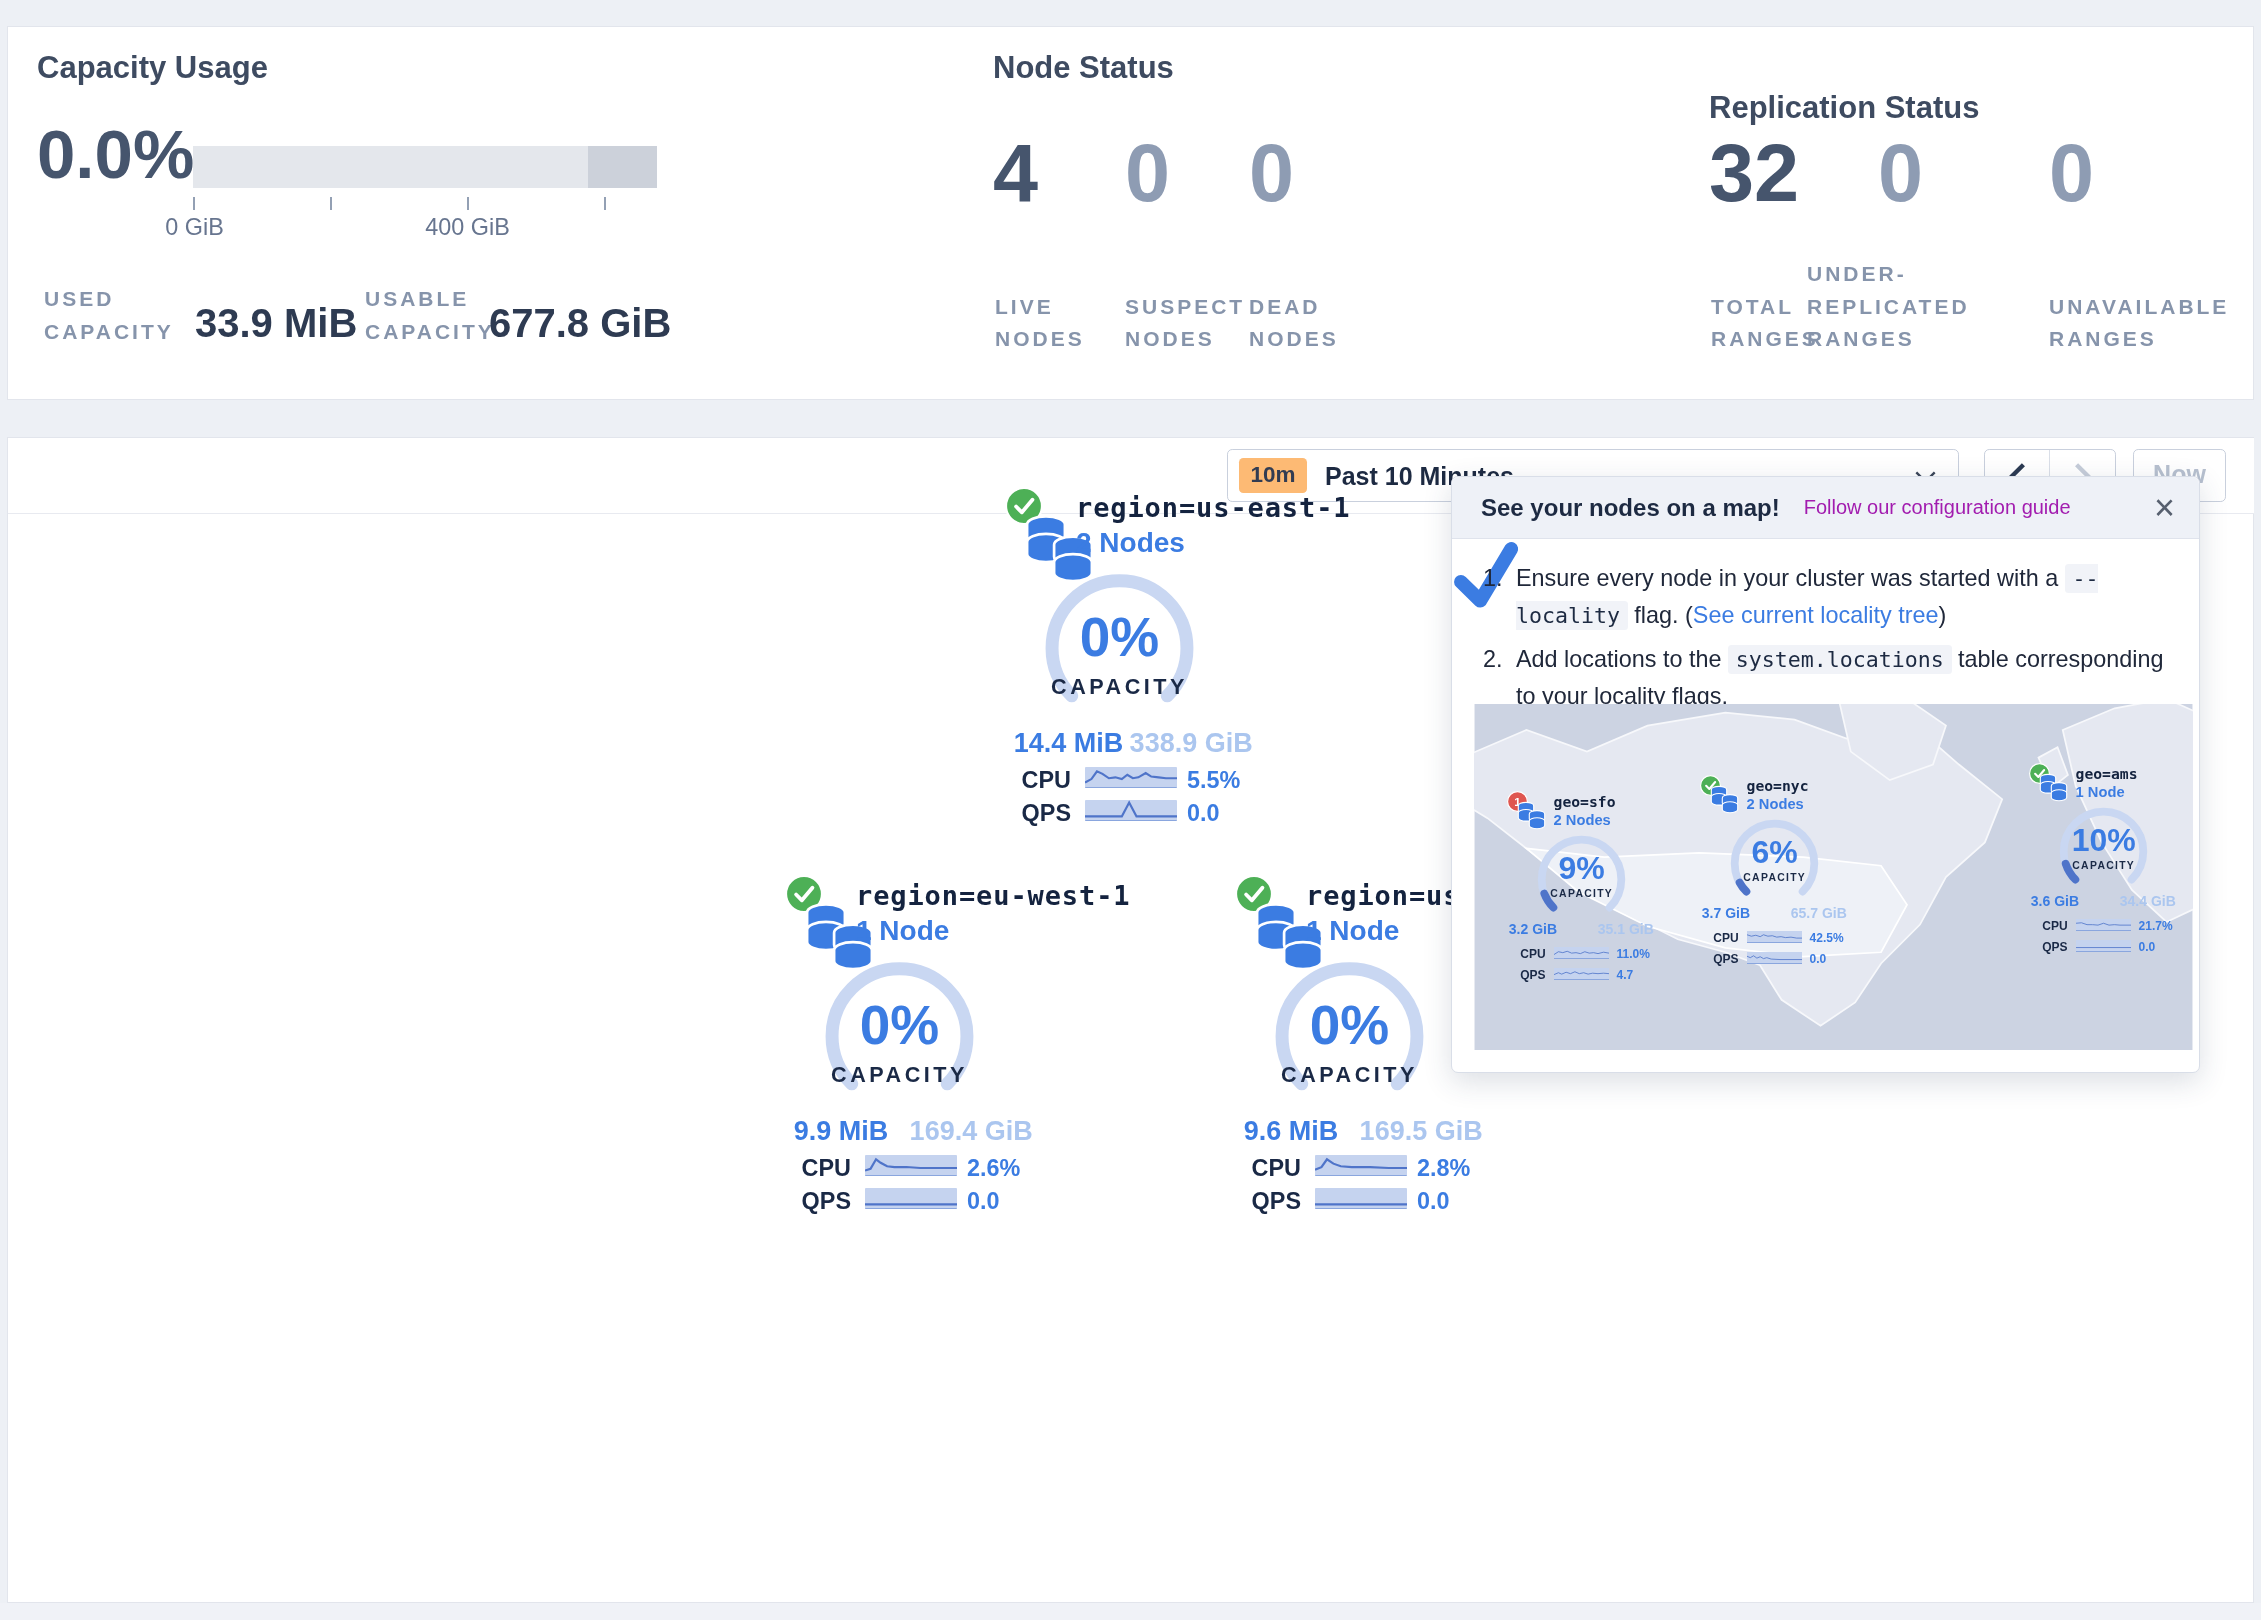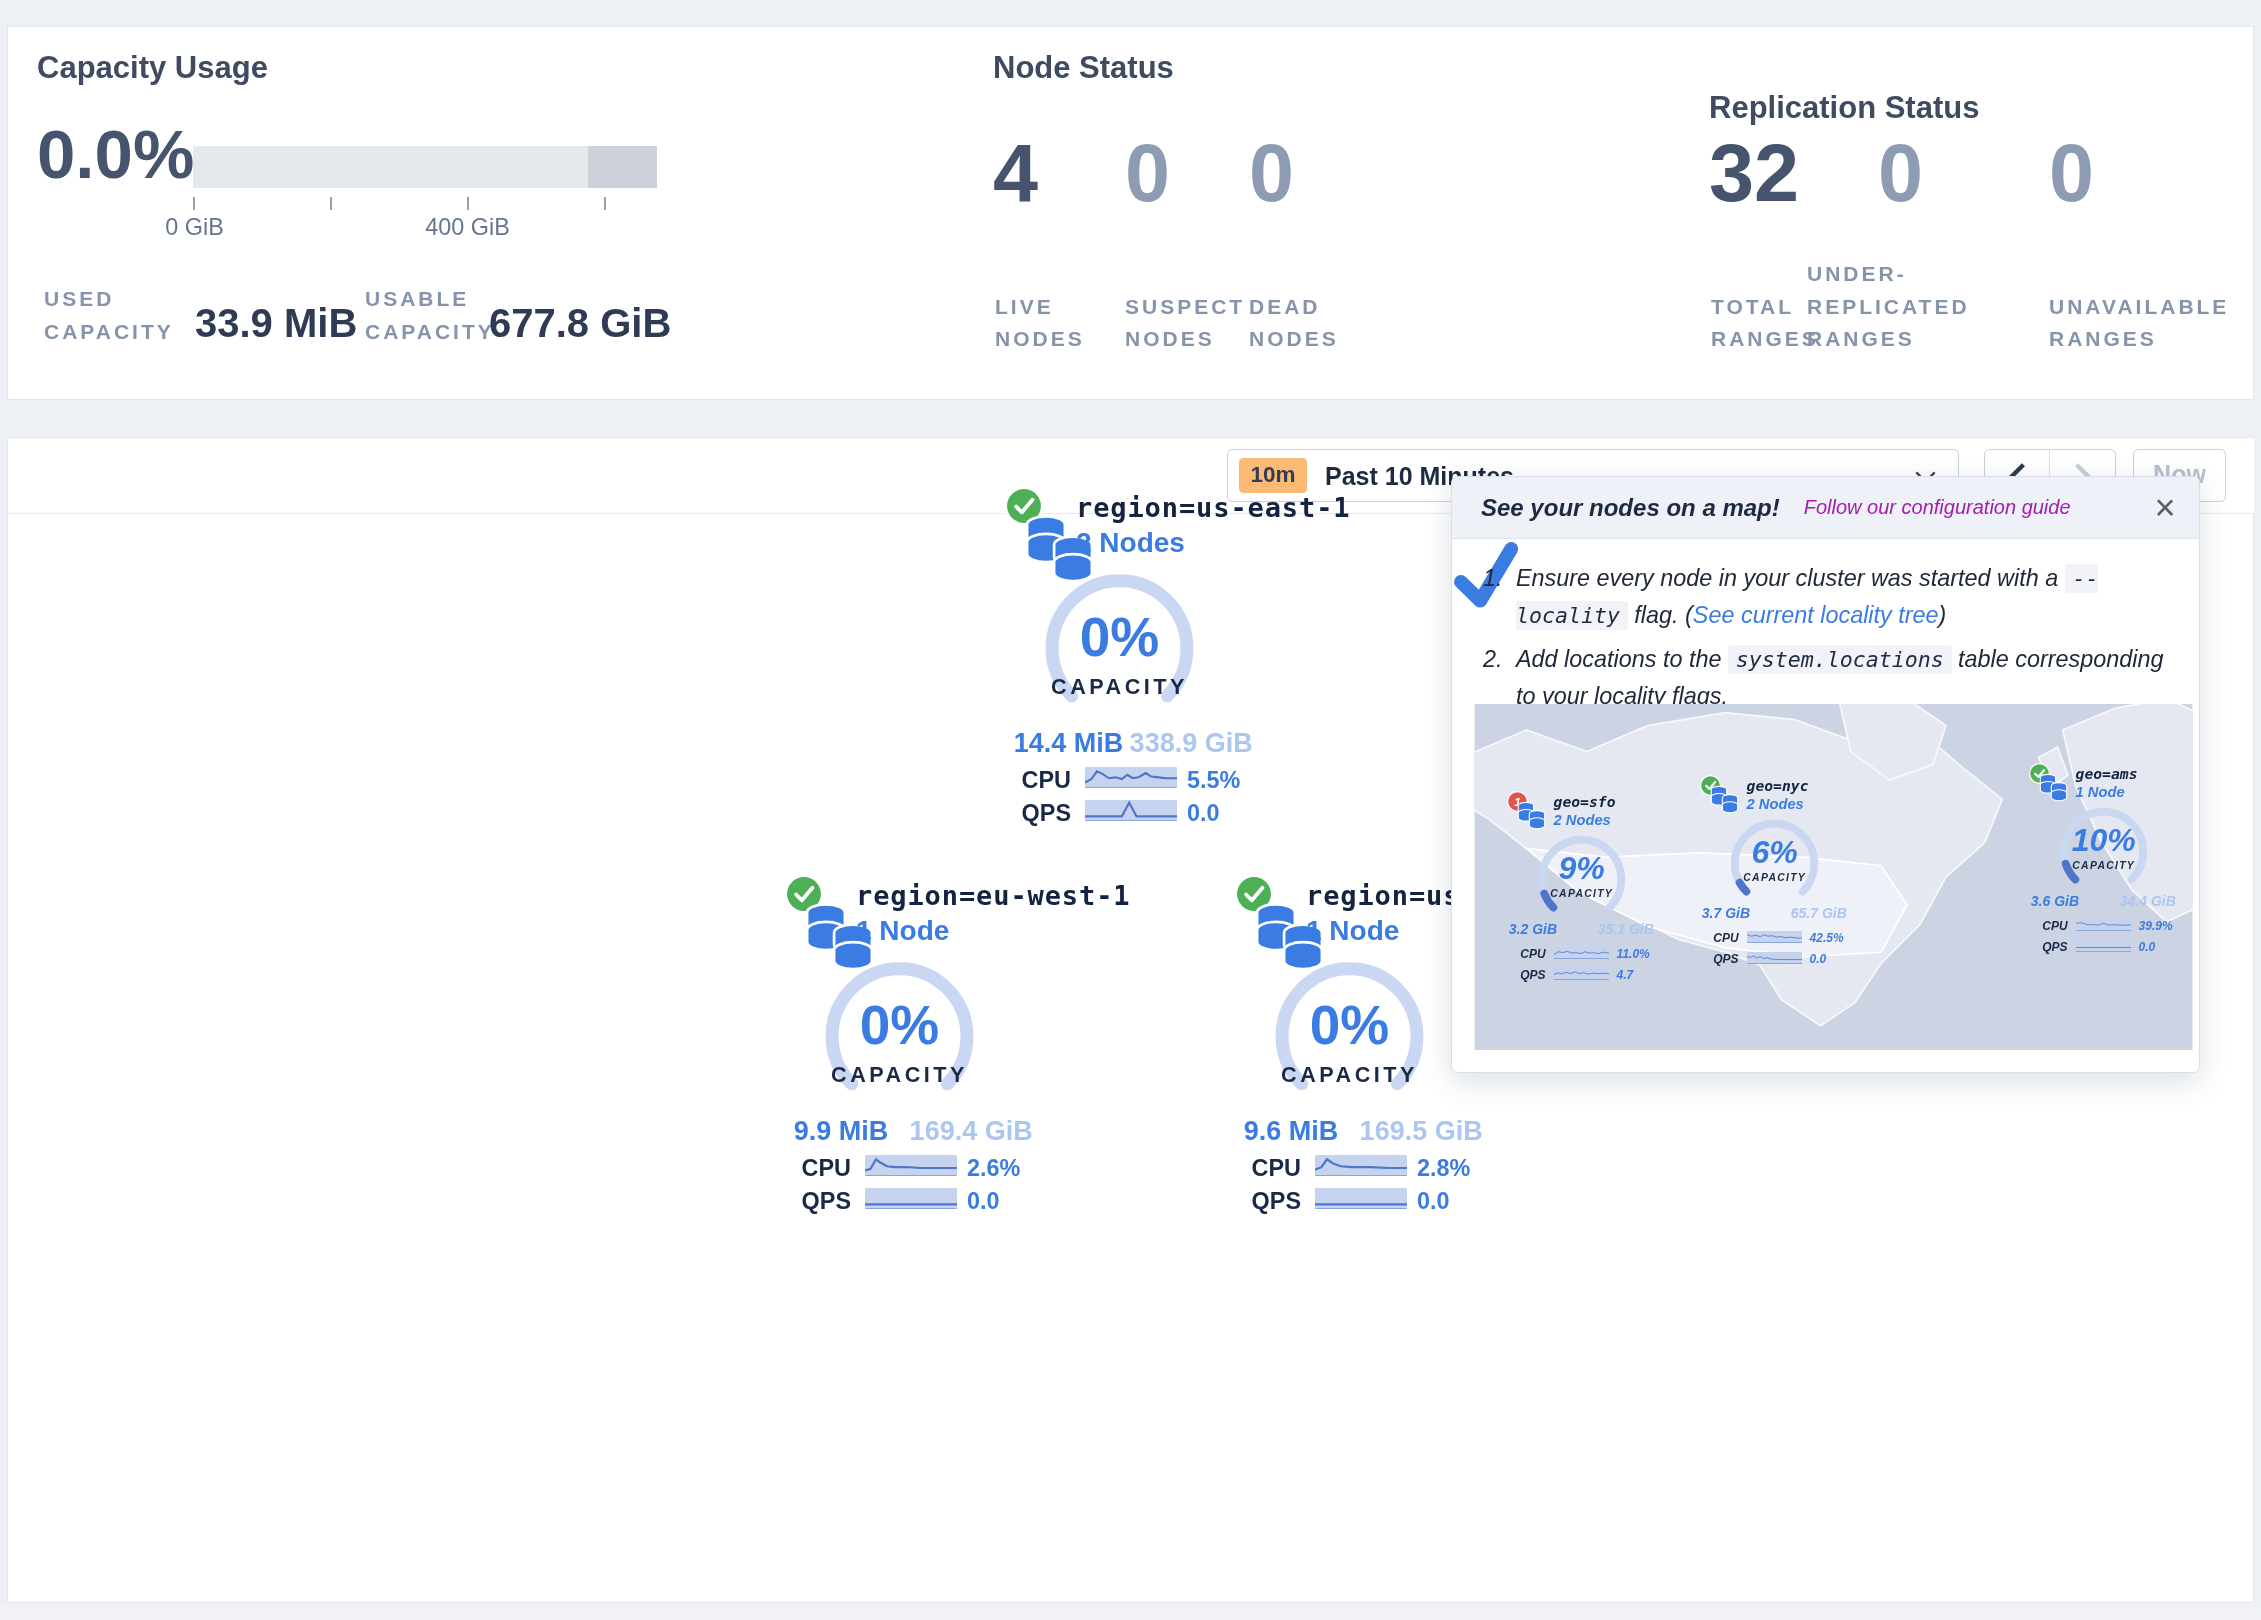--- a/index.html
+++ b/index.html
@@ -54,21 +54,21 @@
   .ng-vals { position:absolute; left:8.7px; top:241px; width:239px; display:flex; justify-content:space-between; font-size:27px; font-weight:600; }
   .used-val { color:#3b7ce2; } .total-val { color:#abc6ef; }
   .ng-row { position:absolute; left:0; width:260px; height:22.5px; }
   .m-lab { position:absolute; left:7px; top:0; width:59px; text-align:right; font-size:23.4px; font-weight:800; color:#1a2946; }
   .m-band { position:absolute; left:80px; top:0; width:92px; height:21px; background:#c5d3ef; border-bottom:1.7px solid #8aa6de; border-radius:0.9px; }
   .m-val { position:absolute; left:182px; top:0; font-size:23.4px; font-weight:700; color:#3b7ce2; }
   .arc-bg { fill:none; stroke:#c9d7f2; stroke-width:15; stroke-linecap:round; }
   .arc-fg { fill:none; stroke:#4f74c9; stroke-width:9; stroke-linecap:round; }
 
   
-  #popup { position:absolute; left:1443px; top:38px; width:749px; height:597px; background:#fff; border:0.9px solid #d9dee8; border-radius:7px; box-shadow:0 8.7px 29px rgba(40,55,90,.16);font-style:italic; }
+  #popup { position:absolute; left:1443px; top:38px; width:749px; height:597px; background:#fff; border:0.9px solid #d9dee8; border-radius:7px; box-shadow:0 8.7px 29px rgba(40,55,90,.16); }
   .popup-head { position:relative; height:62px; background:#eef1f7; border-bottom:0.9px solid #dfe3ec; border-radius:7px 7px 0 0; display:flex; align-items:center; padding:0 24px 0 29px; gap:24px; }
   .popup-title { font-size:24px; font-weight:700; color:#1d2a42; }
   .popup-link { font-size:20px; color:#a21caf; cursor:pointer; }
   .popup-close { margin-left:auto; font-size:36px; font-weight:300; color:#57606f; cursor:pointer; line-height:1; }
   .popup-body { position:relative; padding:21px 31px 0 64px; font-size:23.4px; color:#20283a; line-height:1.58; }
   .step { position:relative; margin-bottom:7px; }
   .step-num { position:absolute; left:-33px; }
   .code { font-family:"DejaVu Sans Mono", monospace; font-size:21.6px; background:#f1f3f8; border-radius:3.5px; padding:1.7px 7.8px; color:#1d2a42; }
   .inline-link { color:#3b7ce2; cursor:pointer; }
   .blue-check { position:absolute; left:0px; top:66px; width:69px; height:69px; transform:rotate(-6deg); }
@@ -461,21 +461,21 @@
             <span class="used-val">3.6 GiB</span>
             <span class="total-val">34.4 GiB</span>
           </div>
         <div class="mn-row" style="top:156px;">
           <span class="n-lab">CPU</span>
           <span class="n-band">
               <svg class="spark" width="55" height="10.4" viewBox="0 0 100 22" preserveAspectRatio="none">
                 <polyline points="0,9 10,8 20,12 30,12 40,13 50,9 60,13 70,12 80,13 100,13"></polyline>
               </svg>
             </span>
-          <span class="n-val">39.9%</span>
+          <span class="n-val">21.7%</span>
         </div>
         <div class="mn-row" style="top:177px;">
           <span class="n-lab">QPS</span>
           <span class="n-band">
               <svg class="spark" width="55" height="10.4" viewBox="0 0 100 22" preserveAspectRatio="none">
                 <polyline points="0,16 100,16"></polyline>
               </svg>
             </span>
           <span class="n-val">0.0</span>
         </div>

